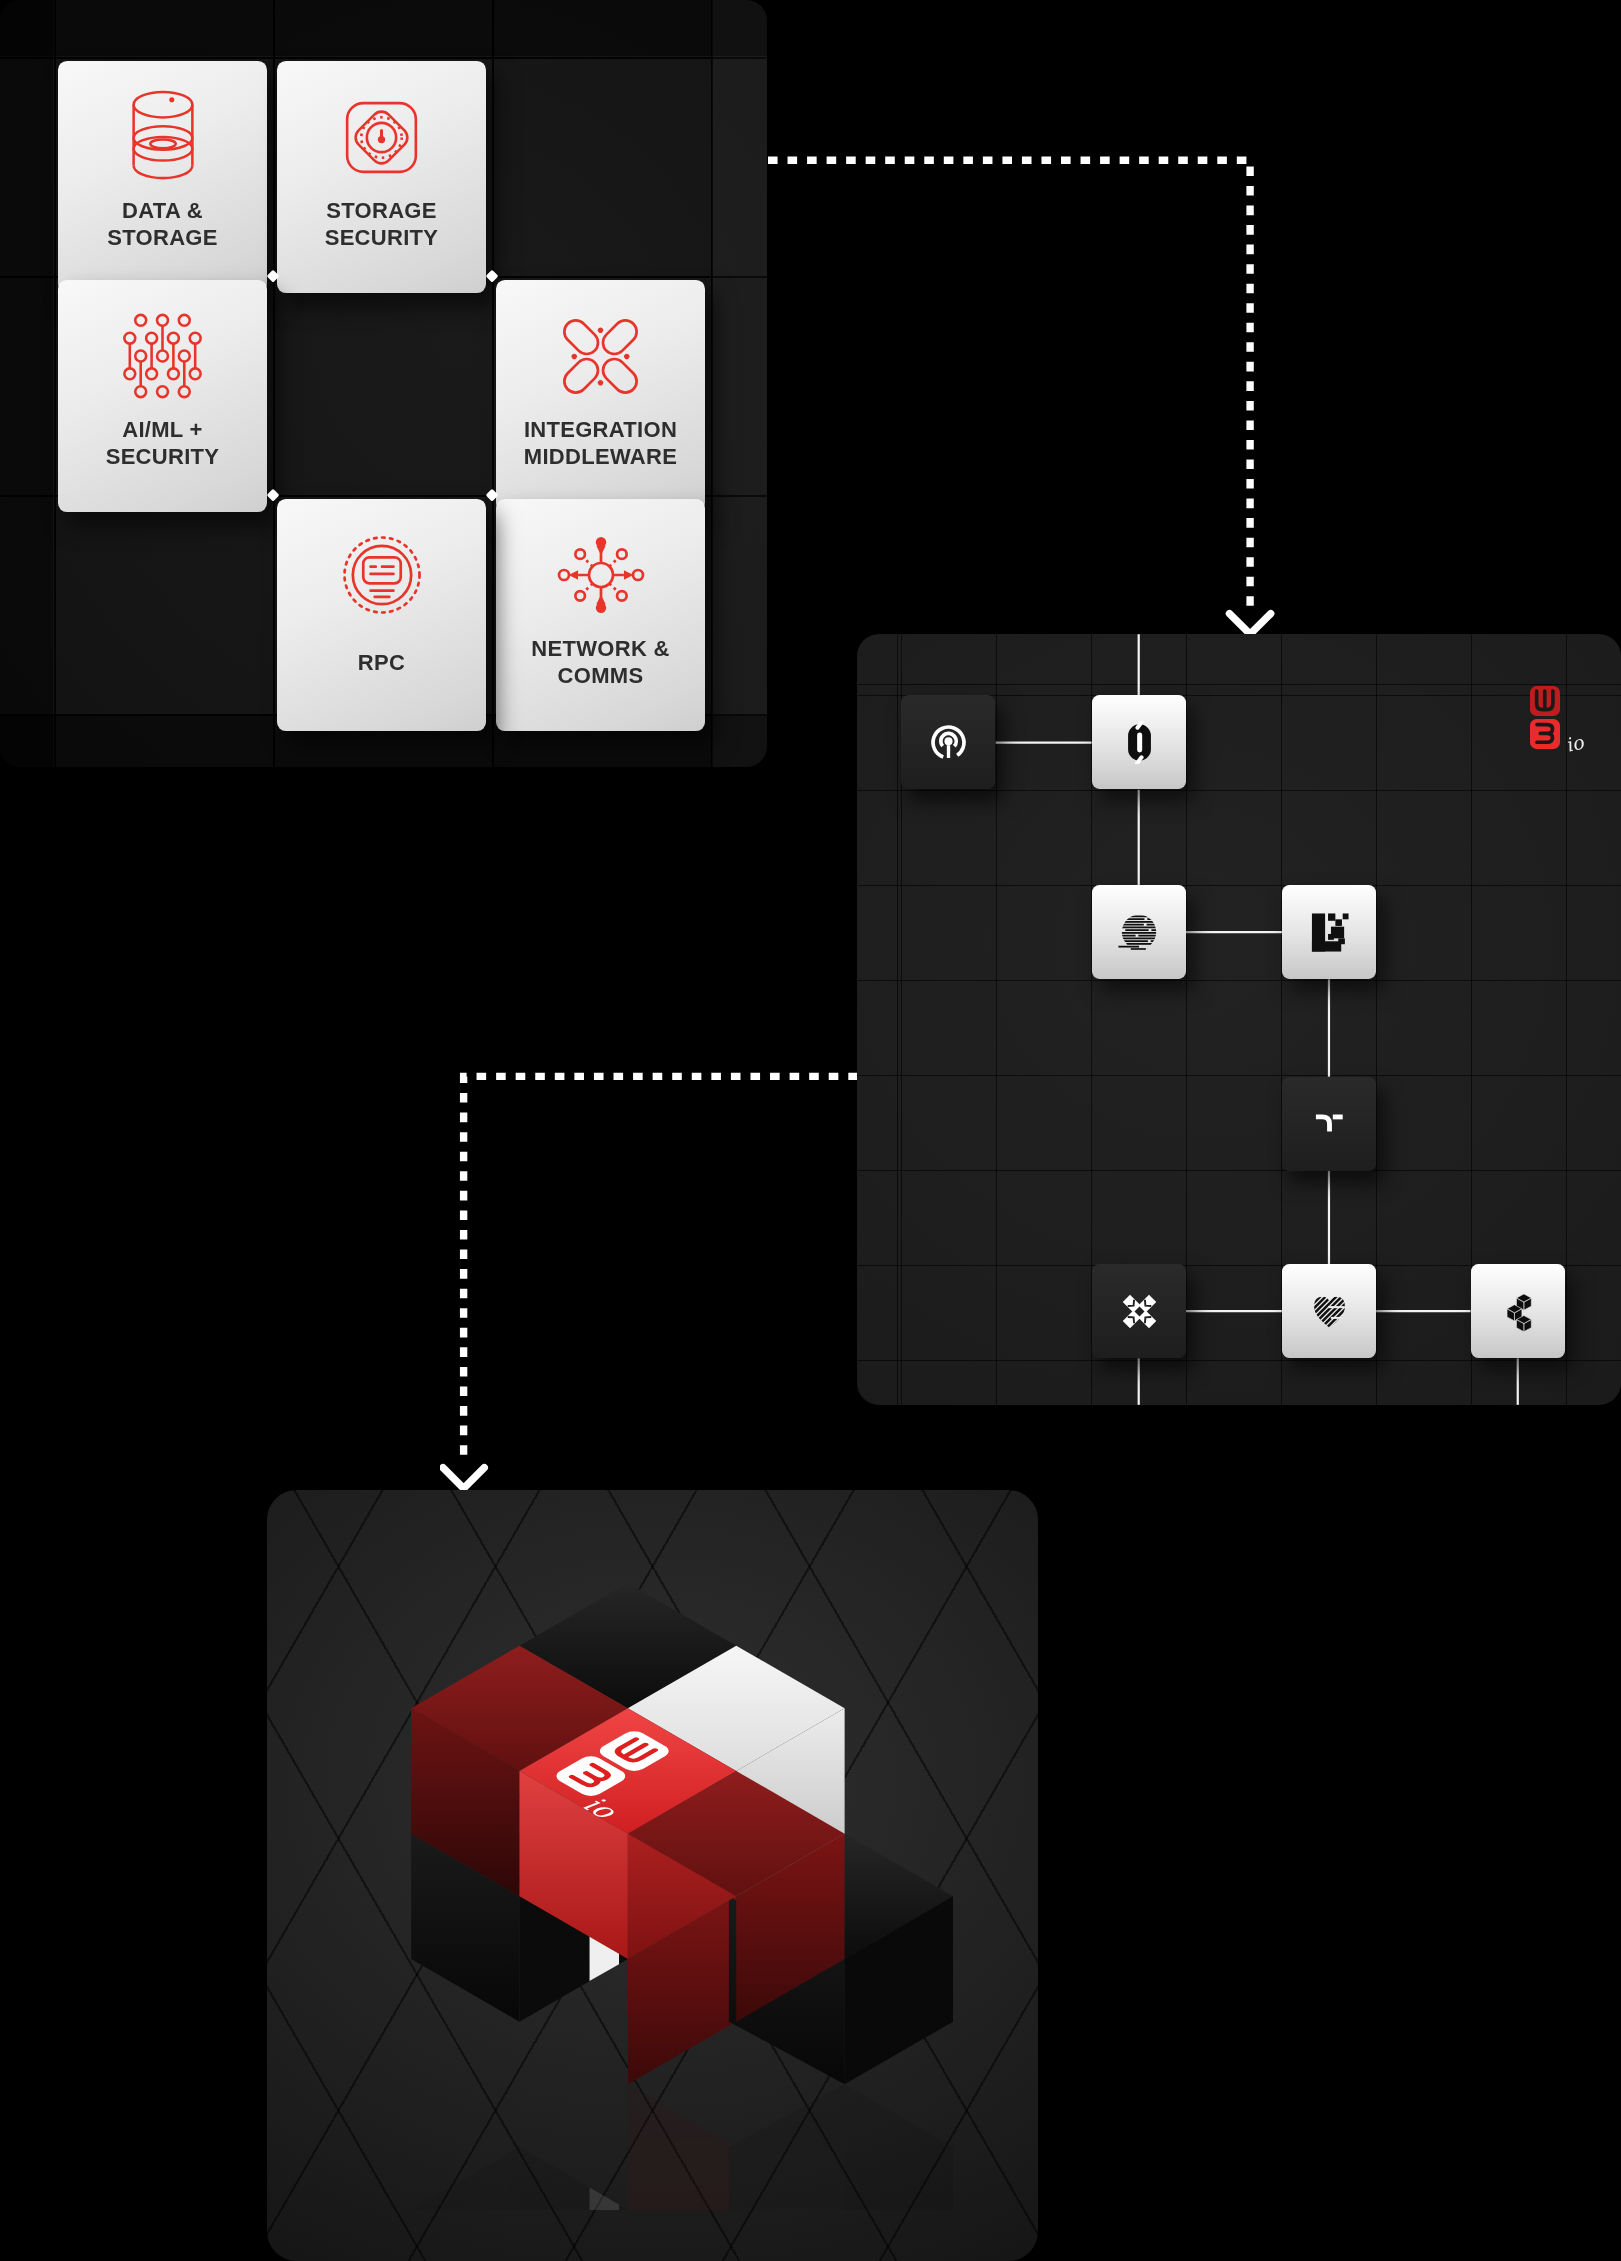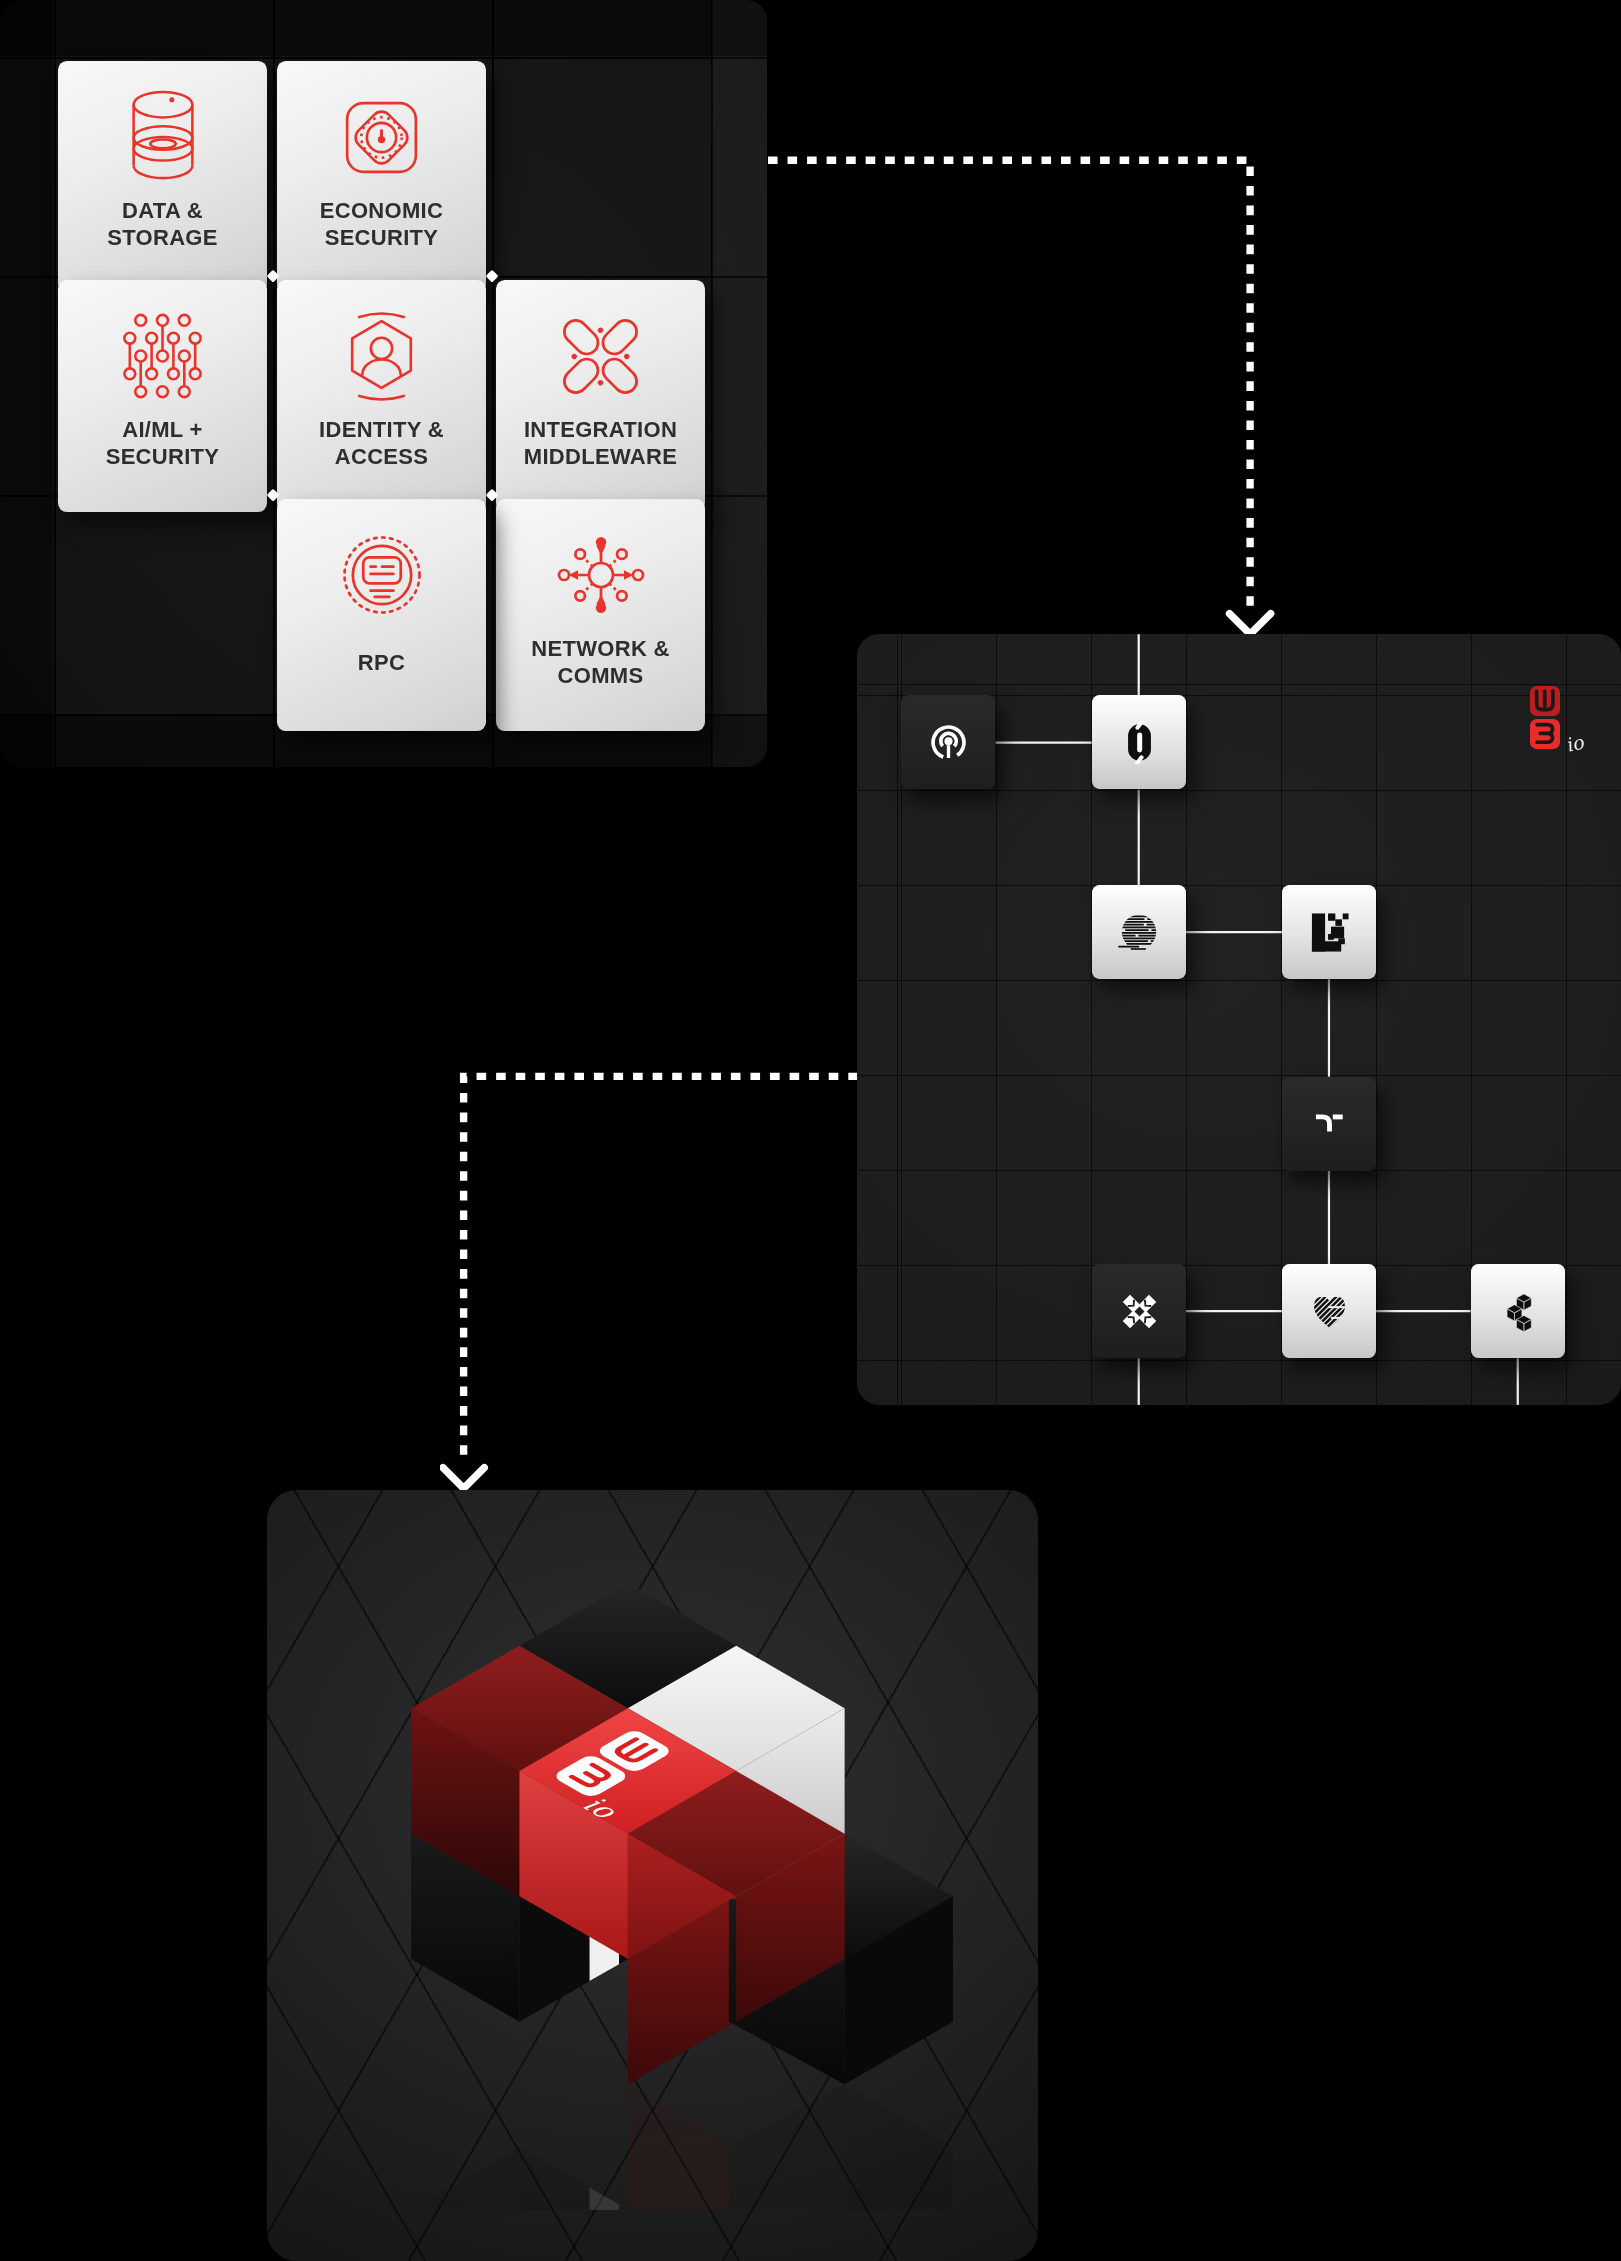--- a/index.html
+++ b/index.html
@@ -88,21 +88,21 @@
       <div class="card-icon">
         <svg width="97" height="97" viewBox="0 0 96 96" fill="none" stroke="#e8352b" stroke-width="2.6">
           <rect x="14" y="14" width="68" height="68" rx="16"></rect>
           <rect x="27" y="27" width="42" height="42" rx="10" transform="rotate(45 48 48)"></rect>
           <circle cx="48" cy="48" r="20" stroke-dasharray="2.5 4.6"></circle>
           <circle cx="48" cy="48" r="14.5"></circle>
           <circle cx="48" cy="50" r="3.6" fill="#e8352b" stroke="none"></circle>
           <path d="M48,48 V41" stroke-width="3" stroke-linecap="round"></path>
         </svg>
       </div>
-      <div class="card-label">ECONOMIC SECURITY</div>
+      <div class="card-label">STORAGE SECURITY</div>
     </div>
 
     <div class="card" style="left:58px;top:280px">
       <div class="card-icon">
         <svg width="103" height="96" viewBox="0 0 104 96" fill="none" stroke="#e8352b" stroke-width="2.6">
           <g>
             <circle cx="30" cy="12" r="5.5"></circle>
               <circle cx="52" cy="12" r="5.5"></circle>
               <circle cx="74" cy="12" r="5.5"></circle>
             <circle cx="19" cy="30" r="5.5"></circle>
@@ -119,31 +119,20 @@
             <circle cx="30" cy="84" r="5.5"></circle>
               <circle cx="52" cy="84" r="5.5"></circle>
               <circle cx="74" cy="84" r="5.5"></circle>
           </g>
           <path d="M19,35.5 V60.5 M63,35.5 V60.5 M85,35.5 V60.5 M52,17.5 V42.5 M30,53.5 V78.5 M74,53.5 V78.5 M41,35.5 V60.5"></path>
         </svg>
       </div>
       <div class="card-label">AI/ML + SECURITY</div>
     </div>
 
-    <div class="card" style="left:277px;top:280px">
-      <div class="card-icon">
-        <svg width="97" height="97" viewBox="0 0 96 96" fill="none" stroke="#e8352b" stroke-width="2.6" stroke-linejoin="round" stroke-linecap="round">
-          <path d="M48,13 L77,30 V62 L48,79 L19,62 V30 Z"></path>
-          <circle cx="48" cy="40" r="10.5"></circle>
-          <path d="M29,66 a19,15 0 0 1 38,0"></path>
-          <path d="M26,9 Q48,2 70,9 M26,87 Q48,94 70,87"></path>
-        </svg>
-      </div>
-      <div class="card-label">IDENTITY &amp; ACCESS</div>
-    </div>
 
     <div class="card" style="left:496px;top:280px">
       <div class="card-icon">
         <svg width="99" height="99" viewBox="0 0 96 96" fill="none" stroke="#e8352b" stroke-width="2.6">
           <g transform="rotate(45 48 48)">
             <rect x="37" y="3" width="22" height="37" rx="11"></rect>
             <rect x="37" y="56" width="22" height="37" rx="11"></rect>
             <rect x="3" y="37" width="37" height="22" rx="11"></rect>
             <rect x="56" y="37" width="37" height="22" rx="11"></rect>
             <circle cx="30" cy="30" r="2.6" fill="#e8352b" stroke="none"></circle>

